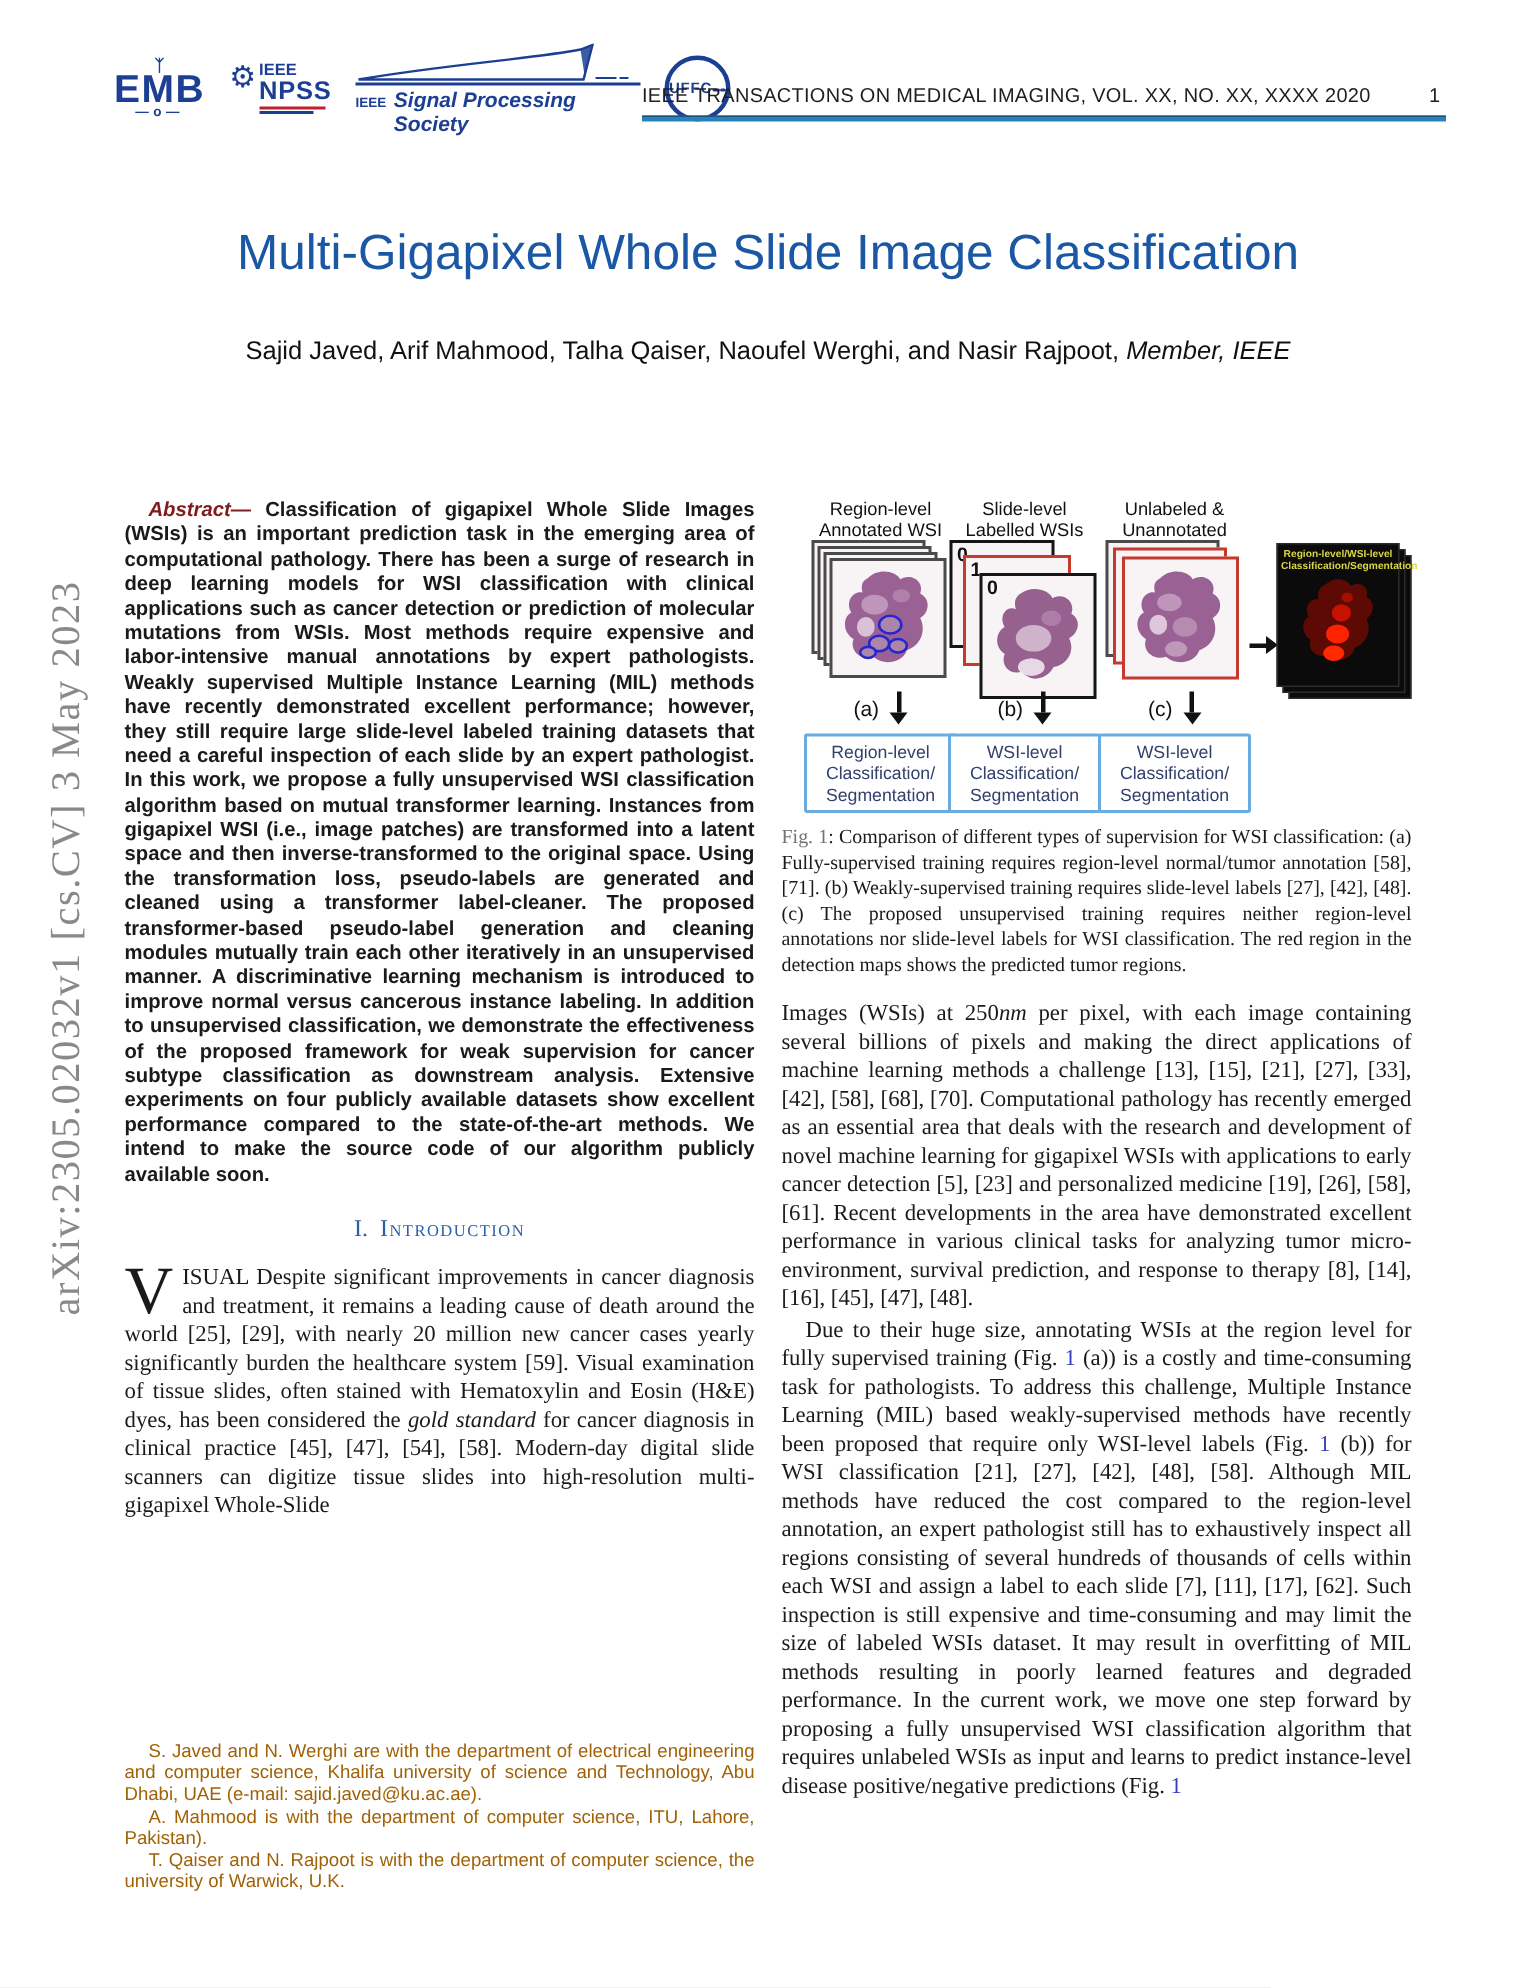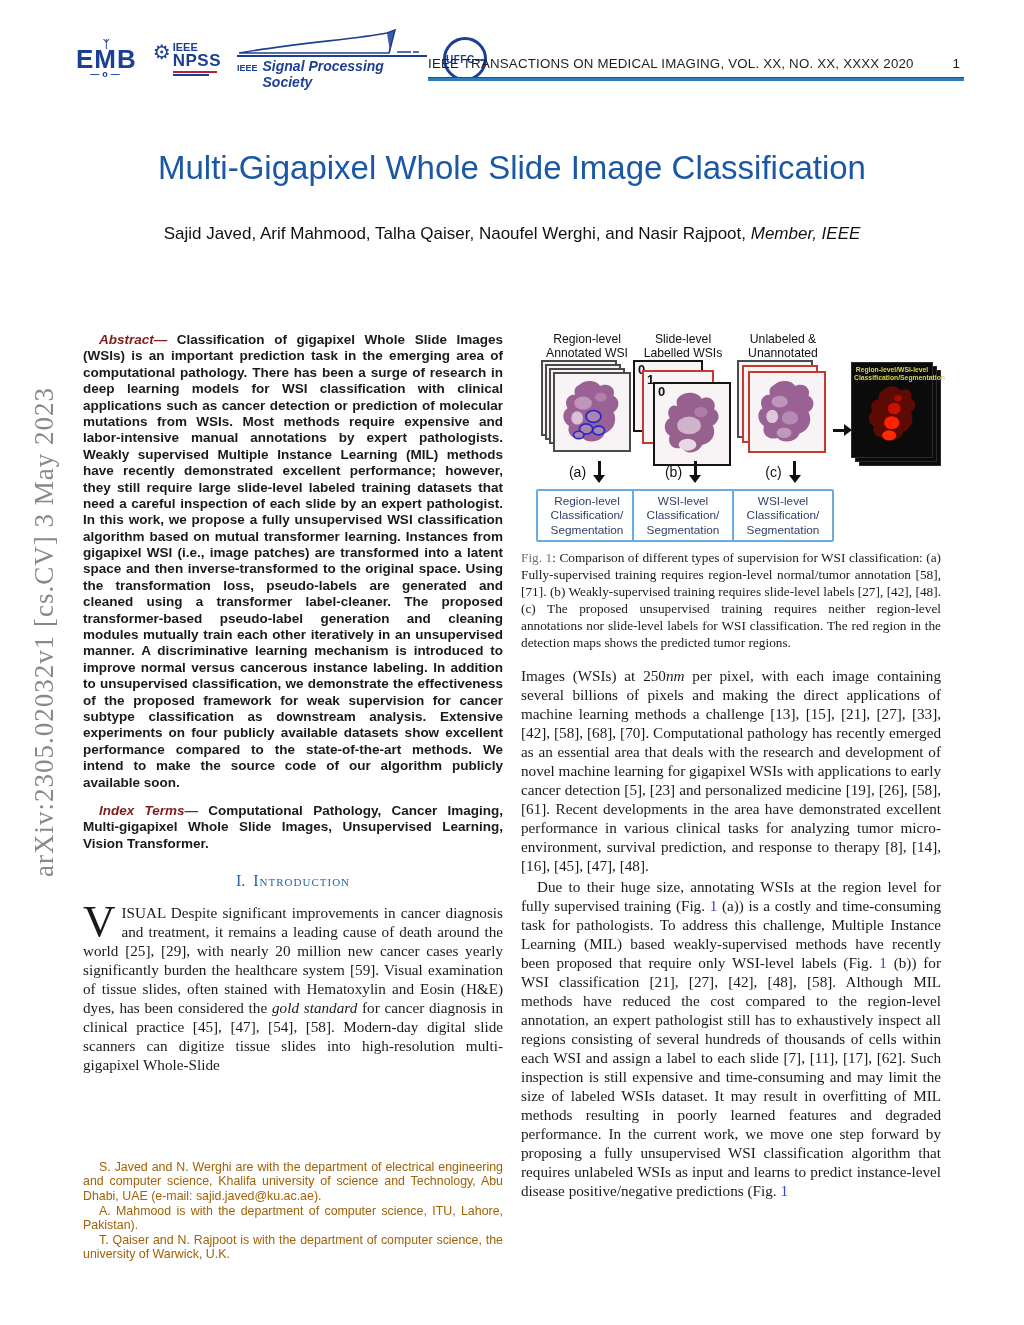--- a/index.html
+++ b/index.html
@@ -147,21 +147,20 @@
     <span>Sajid Javed, Arif Mahmood, Talha Qaiser, Naoufel Werghi, and Nasir Rajpoot, </span><span class="it">Member, IEEE</span>
   </div>
 
   <div class="watermark">arXiv:2305.02032v1  [cs.CV]  3 May 2023</div>
 
   <div class="cols">
 
     <div class="col col-left">
       <p class="abstract"><span class="blue-label">Abstract—</span><span> Classification of gigapixel Whole Slide Images (WSIs) is an important prediction task in the emerging area of computational pathology. There has been a surge of research in deep learning models for WSI classification with clinical applications such as cancer detection or prediction of molecular mutations from WSIs. Most methods require expensive and labor-intensive manual annotations by expert pathologists. Weakly supervised Multiple Instance Learning (MIL) methods have recently demonstrated excellent performance; however, they still require large slide-level labeled training datasets that need a careful inspection of each slide by an expert pathologist. In this work, we propose a fully unsupervised WSI classification algorithm based on mutual transformer learning. Instances from gigapixel WSI (i.e., image patches) are transformed into a latent space and then inverse-transformed to the original space. Using the transformation loss, pseudo-labels are generated and cleaned using a transformer label-cleaner. The proposed transformer-based pseudo-label generation and cleaning modules mutually train each other iteratively in an unsupervised manner. A discriminative learning mechanism is introduced to improve normal versus cancerous instance labeling. In addition to unsupervised classification, we demonstrate the effectiveness of the proposed framework for weak supervision for cancer subtype classification as downstream analysis. Extensive experiments on four publicly available datasets show excellent performance compared to the state-of-the-art methods. We intend to make the source code of our algorithm publicly available soon.</span></p>
 
-      <p class="idxterms"><span class="blue-label">Index Terms—</span><span> Computational Pathology, Cancer Imaging, Multi-gigapixel Whole Slide Images, Unsupervised Learning, Vision Transformer.</span></p>
 
       <div class="sec-head">
         <span>I.</span>&nbsp;
         <span class="sc">Introduction</span>
       </div>
 
       <p class="body-p"><span class="dropcap">V</span><span>ISUAL Despite significant improvements in cancer diagnosis and treatment, it remains a leading cause of death around the world [25], [29], with nearly 20 million new cancer cases yearly significantly burden the healthcare system [59]. Visual examination of tissue slides, often stained with Hematoxylin and Eosin (H&amp;E) dyes, has been considered the </span><span class="it">gold standard</span><span> for cancer diagnosis in clinical practice [45], [47], [54], [58]. Modern-day digital slide scanners can digitize tissue slides into high-resolution multi-gigapixel Whole-Slide</span></p>
 
       <div class="footnotes">
         <p>S. Javed and N. Werghi are with the department of electrical engineering and computer science, Khalifa university of science and Technology, Abu Dhabi, UAE (e-mail: sajid.javed@ku.ac.ae).</p>

